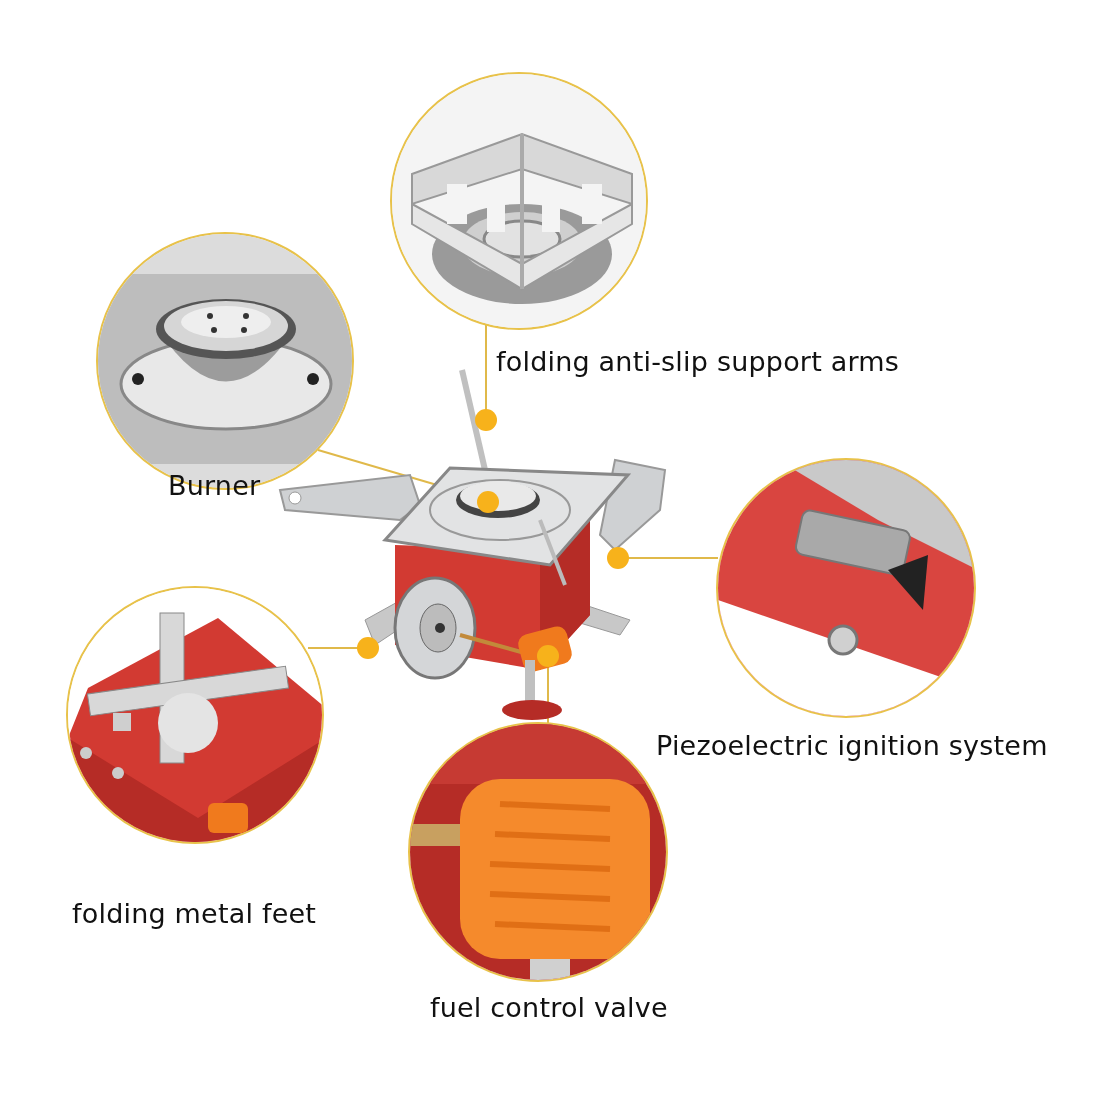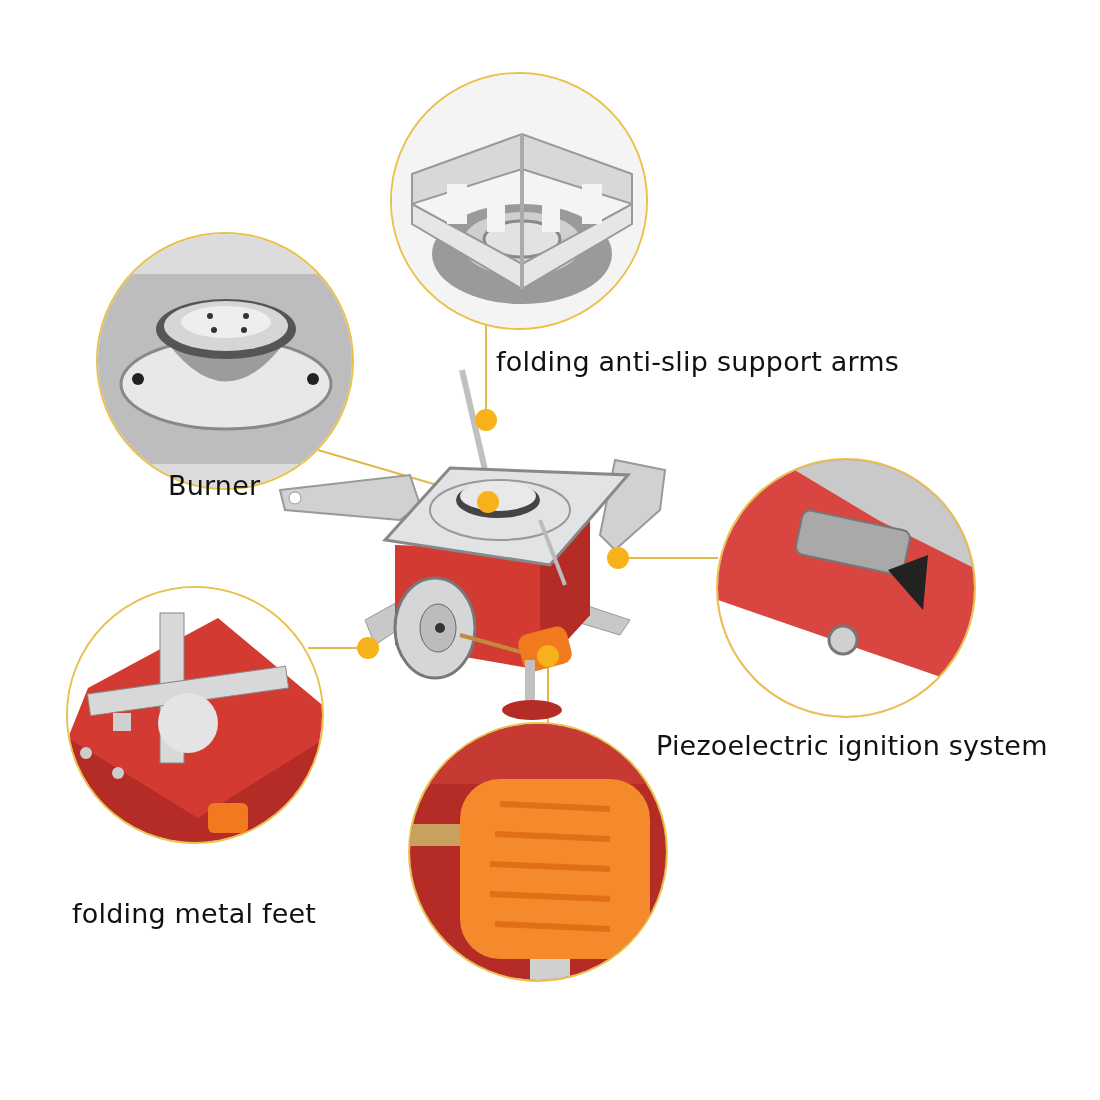--- a/index.html
+++ b/index.html
@@ -137,14 +137,15 @@
       <g stroke="#e06f15" stroke-width="6">
         <line x1="90" y1="80" x2="200" y2="85"></line>
         <line x1="85" y1="110" x2="200" y2="115"></line>
         <line x1="80" y1="140" x2="200" y2="145"></line>
         <line x1="80" y1="170" x2="200" y2="175"></line>
         <line x1="85" y1="200" x2="200" y2="205"></line>
       </g>
       <rect x="120" y="235" width="40" height="25" fill="#d0d0d0"></rect>
     </svg>
   </div>
+  <div class="label" style="left:430px; top:992px;">fuel control valve</div>
 
 </div>
 
 </body></html>

